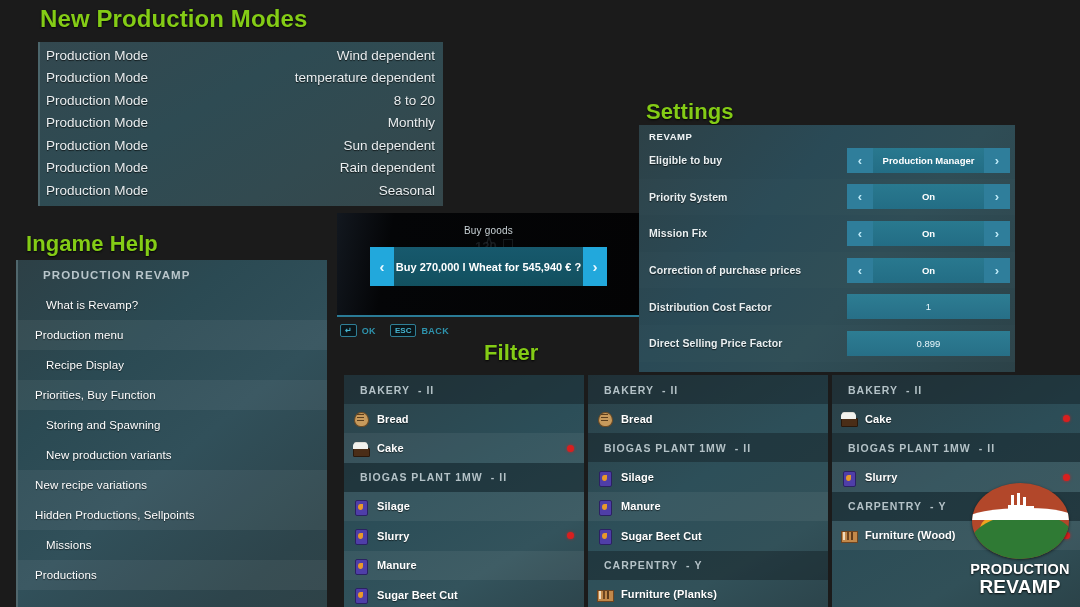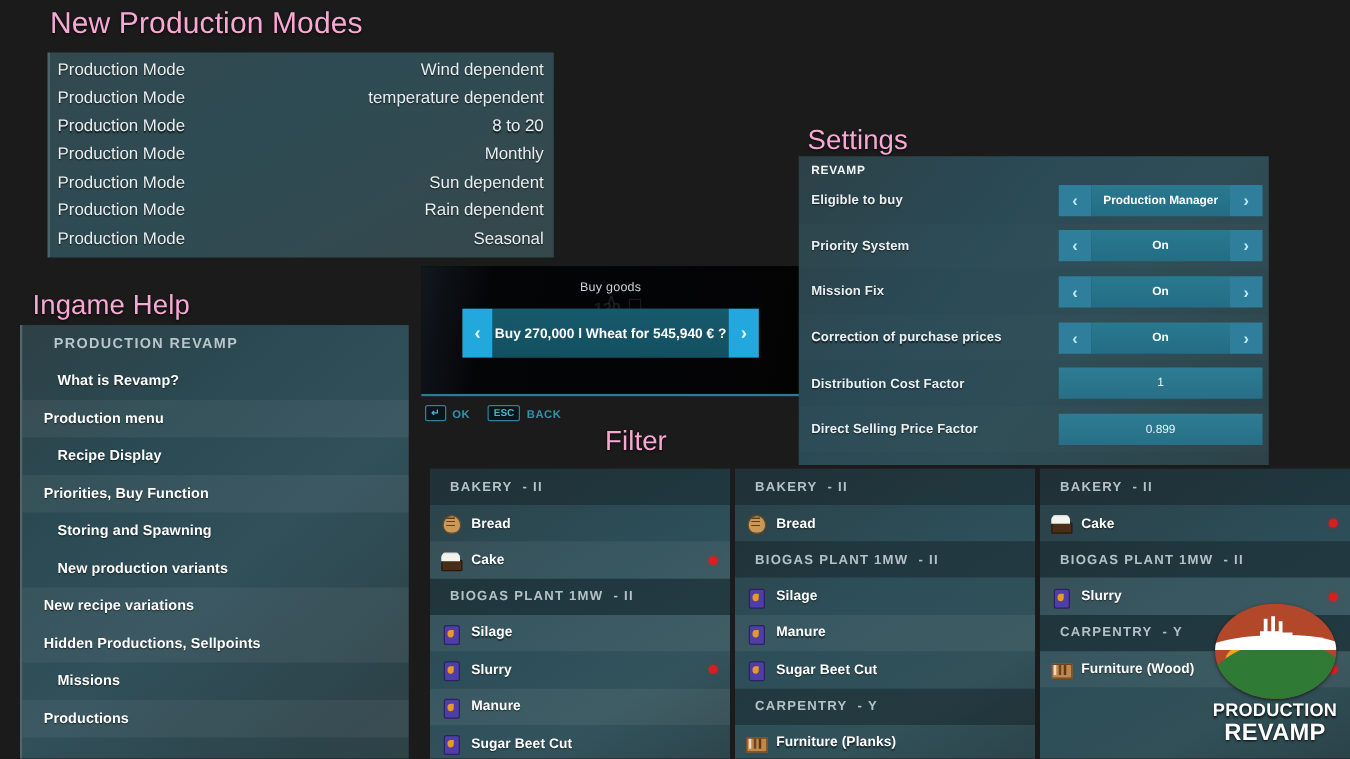--- a/index.html
+++ b/index.html
@@ -6,22 +6,22 @@
   html, body {
     width: 1080px; height: 607px;
     background: #1c1c1c;
     font-family: "Liberation Sans", sans-serif;
     overflow: hidden;
   }
   #stage { position: relative; width: 1080px; height: 607px; background: #1b1b1b; }
 
   .sect-title {
     position: absolute;
-    color: #f9a8d4;
-    font-weight: normal;
+    color: #84cc16;
+    font-weight: bold;
     letter-spacing: 0.1px;
     text-shadow: 0 1px 2px rgba(0,0,0,0.9);
     white-space: nowrap;
   }
 
   
   #modes-title { left: 40px; top: 5px; font-size: 24px; }
   #modes-panel {
     position: absolute; left: 38px; top: 42px; width: 405px; height: 164px;
     background: linear-gradient(150deg, #33484f 0%, #2e4b53 40%, #324a50 70%, #35474b 100%);
@@ -118,21 +118,21 @@
     position: absolute; left: 16px; top: 260px; width: 311px; height: 347px;
     background: linear-gradient(140deg, #2d4046 0%, #2b4a53 30%, #31505a 55%, #2d444b 85%, #2e4247 100%);
     border-left: 2px solid #50676d;
   }
   #help-cat {
     height: 30px; display: flex; align-items: center; padding-left: 25px;
     color: #b9c6cb; font-size: 11.5px; font-weight: bold; letter-spacing: 1.1px;
   }
   .help-item {
     height: 30px; display: flex; align-items: center; padding-left: 28px;
-    color: #ffffff; font-size: 11.5px; font-weight: bold; letter-spacing: .1px;
+    color: #ffffff; font-size: 11.5px; font-weight: normal; letter-spacing: .1px;
     text-shadow: 0 1px 1px rgba(0,0,0,.6);
   }
   .help-item.lite { background: rgba(255,255,255,0.055); padding-left: 17px; }
 
   
   #filter-title { left: 484px; top: 340px; font-size: 22px; }
   .fcol { position: absolute; top: 375px; height: 232px; overflow: hidden; }
   #fcol1 { left: 344px; width: 240px;
     background: linear-gradient(150deg, #2c4249 0%, #2c4e58 45%, #33535c 75%, #2d454c 100%); }
   #fcol2 { left: 588px; width: 240px;

